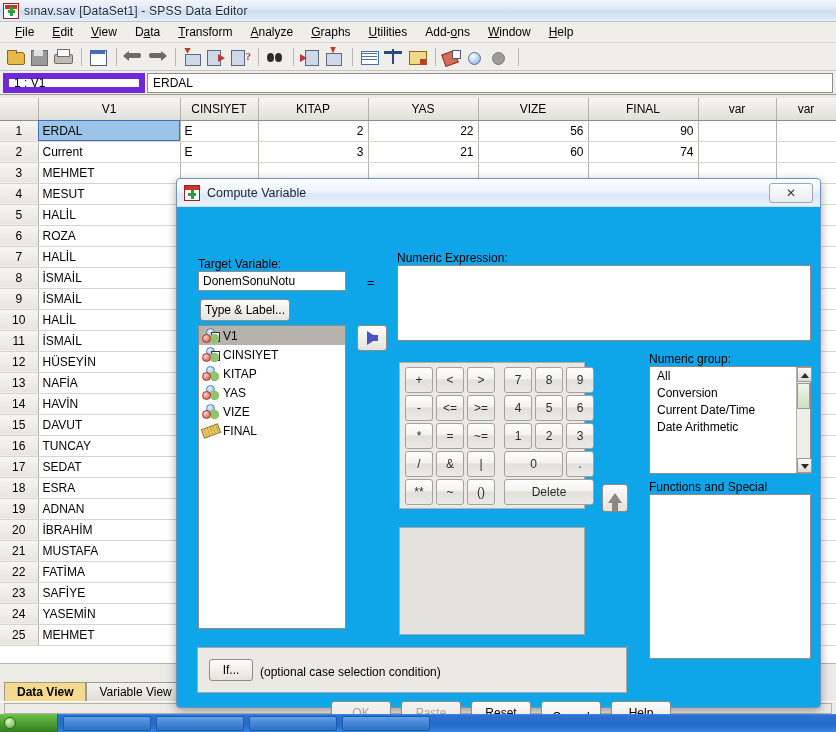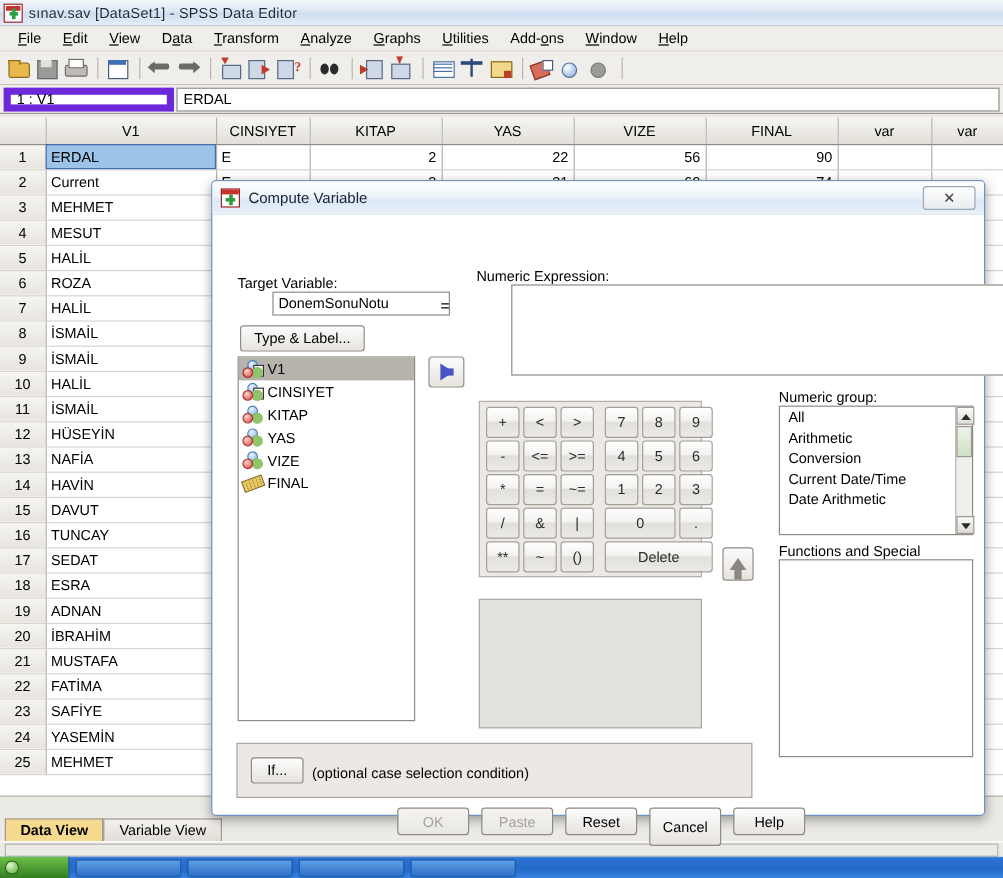--- a/index.html
+++ b/index.html
@@ -214,22 +214,22 @@
   .tb-orb { width:12px; height:12px; border-radius:50%;
     background: radial-gradient(circle at 35% 30%, #dff7c9, #54a832); border:1px solid #2c6b1c; }
   .tb-task {
     height: 15px; min-width: 88px; margin-left: 5px;
     background: linear-gradient(to bottom,#5fa0e6,#2f6fc6);
     border: 1px solid #1e5ba8; border-radius: 2px;
   }
 
   
   .dialog {
-    position: absolute; left: 176px; top: 150px; width: 645px; height: 530px;
-    background: #ffffff;
+    position: absolute; left: 176px; top: 178px; width: 645px; height: 530px;
+    background: #0ea5e9;
     border: 1px solid #6f93c0;
     border-radius: 4px;
     box-shadow: 0 3px 10px rgba(0,0,0,.35);
   }
   .dlg-titlebar {
     height: 28px; display: flex; align-items: center; padding: 0 4px 0 7px;
     background: linear-gradient(to bottom,#fdfefe 0%, #eef4fb 45%, #dce8f6 60%, #eaf1fa 100%);
     border-radius: 3px 3px 0 0;
     border-bottom: 1px solid #cddaea;
   }
@@ -251,21 +251,21 @@
   .dlg-body { position: relative; width: 100%; height: 500px; }
 
   .dlg-panel {
     position: absolute; border: 1px solid #a9a8a4; background: #ece9e4;
   }
 
   .lbl { position: absolute; font-size: 12px; color: #000; }
 
   .textinput {
     position: absolute; background: #fff; border: 1px solid #8f8b85;
-    font-size: 12px; display: flex; align-items: center; padding-left: 4px; margin-left: 29px;
+    font-size: 12px; display: flex; align-items: center; padding-left: 4px;
   }
   .btn {
     position: absolute; background: linear-gradient(to bottom,#fcfcfc,#e6e3de);
     border: 1px solid #8f8b85; border-radius: 3px;
     font-size: 12px; display: flex; align-items: center; justify-content: center;
     color: #000;
   }
   .btn.disabled { color: #a6a39e; background: linear-gradient(to bottom,#f4f3f1,#e9e7e2); }
 
   .listbox {
@@ -731,21 +731,21 @@
 
     <div class="dlg-body">
 
       <div class="lbl" style="left:21px; top:50px;">
         <span>Target Variable:</span>
       </div>
       <div class="textinput" style="left:21px; top:64px; width:148px; height:20px;">DonemSonuNotu</div>
 
       <div class="lbl" style="left:190px; top:68px; font-size:13px;">=</div>
 
-      <div class="btn" style="left:23px; top:92px; width:104px; height:22px;">Type &amp; Label...</div>
+      <div class="btn" style="left:23px; top:92px; width:90px; height:22px;">Type &amp; Label...</div>
 
       <div class="listbox" style="left:21px; top:118px; width:148px; height:304px;">
         <div id="varlist">
             <div class="varlist-item selected">
               <span class="var-ic nominal">
                 <span class="alabel">a</span>
               </span>
               <span>V1</span>
             </div>
             <div class="varlist-item">
@@ -823,21 +823,20 @@
       <div class="arrowbtn" style="left:425px; top:277px; width:26px; height:28px;">
         <span class="arrow-up"></span>
       </div>
 
       <div class="lbl" style="left:472px; top:145px;">
         <span>Numeric group:</span>
       </div>
       <div class="fnlist" style="left:472px; top:159px; width:162px; height:108px;">
         <div id="fngroups" style="padding-top:1px;">
             <div class="fn-item">All</div>
-            <div class="fn-item">Arithmetic</div>
             <div class="fn-item">Conversion</div>
             <div class="fn-item">Current Date/Time</div>
             <div class="fn-item">Date Arithmetic</div>
           </div>
       </div>
       <div class="vscroll" style="left:619px; top:160px; width:14px; height:106px;">
         <div class="vs-btn up"></div>
         <div class="vs-thumb" style="height:26px; margin-top:1px;"></div>
         <div class="vs-btn down" style="position:absolute; bottom:0; left:0;"></div>
       </div>

